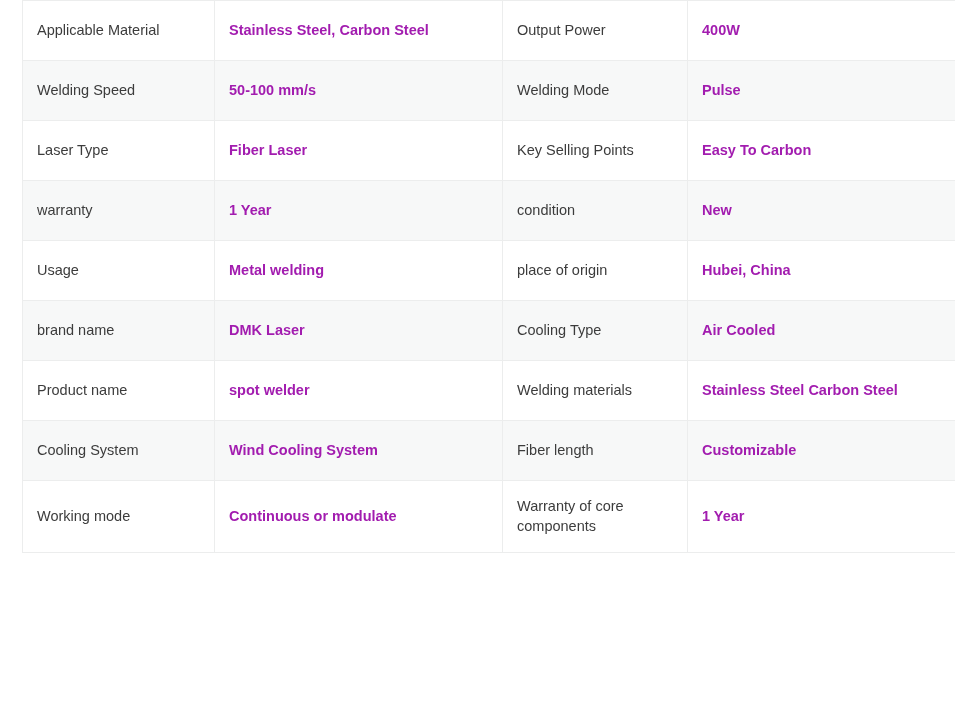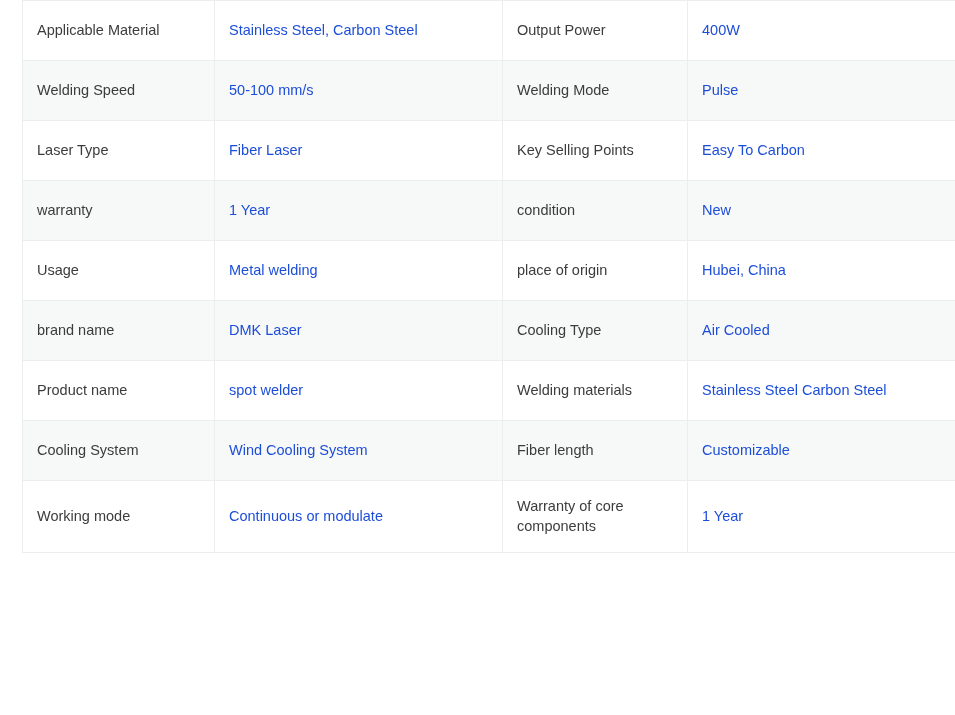--- a/index.html
+++ b/index.html
@@ -32,22 +32,22 @@
     font-size: 14.5px;
     line-height: 1.35;
     height: 60px;
     box-sizing: border-box;
   }
   .spec-table tr td.label {
     color: #3c3c3c;
     font-weight: 400;
   }
   .spec-table tr td.value {
-    color: #1d4ed8;
-    font-weight: 400;
+    color: #a21caf;
+    font-weight: 700;
   }
   .spec-table tr:nth-child(odd) td {
     background: #ffffff;
   }
   .spec-table tr:nth-child(even) td {
     background: #f7f8f8;
   }
   .spec-table tr.tall td {
     height: 72px;
   }

